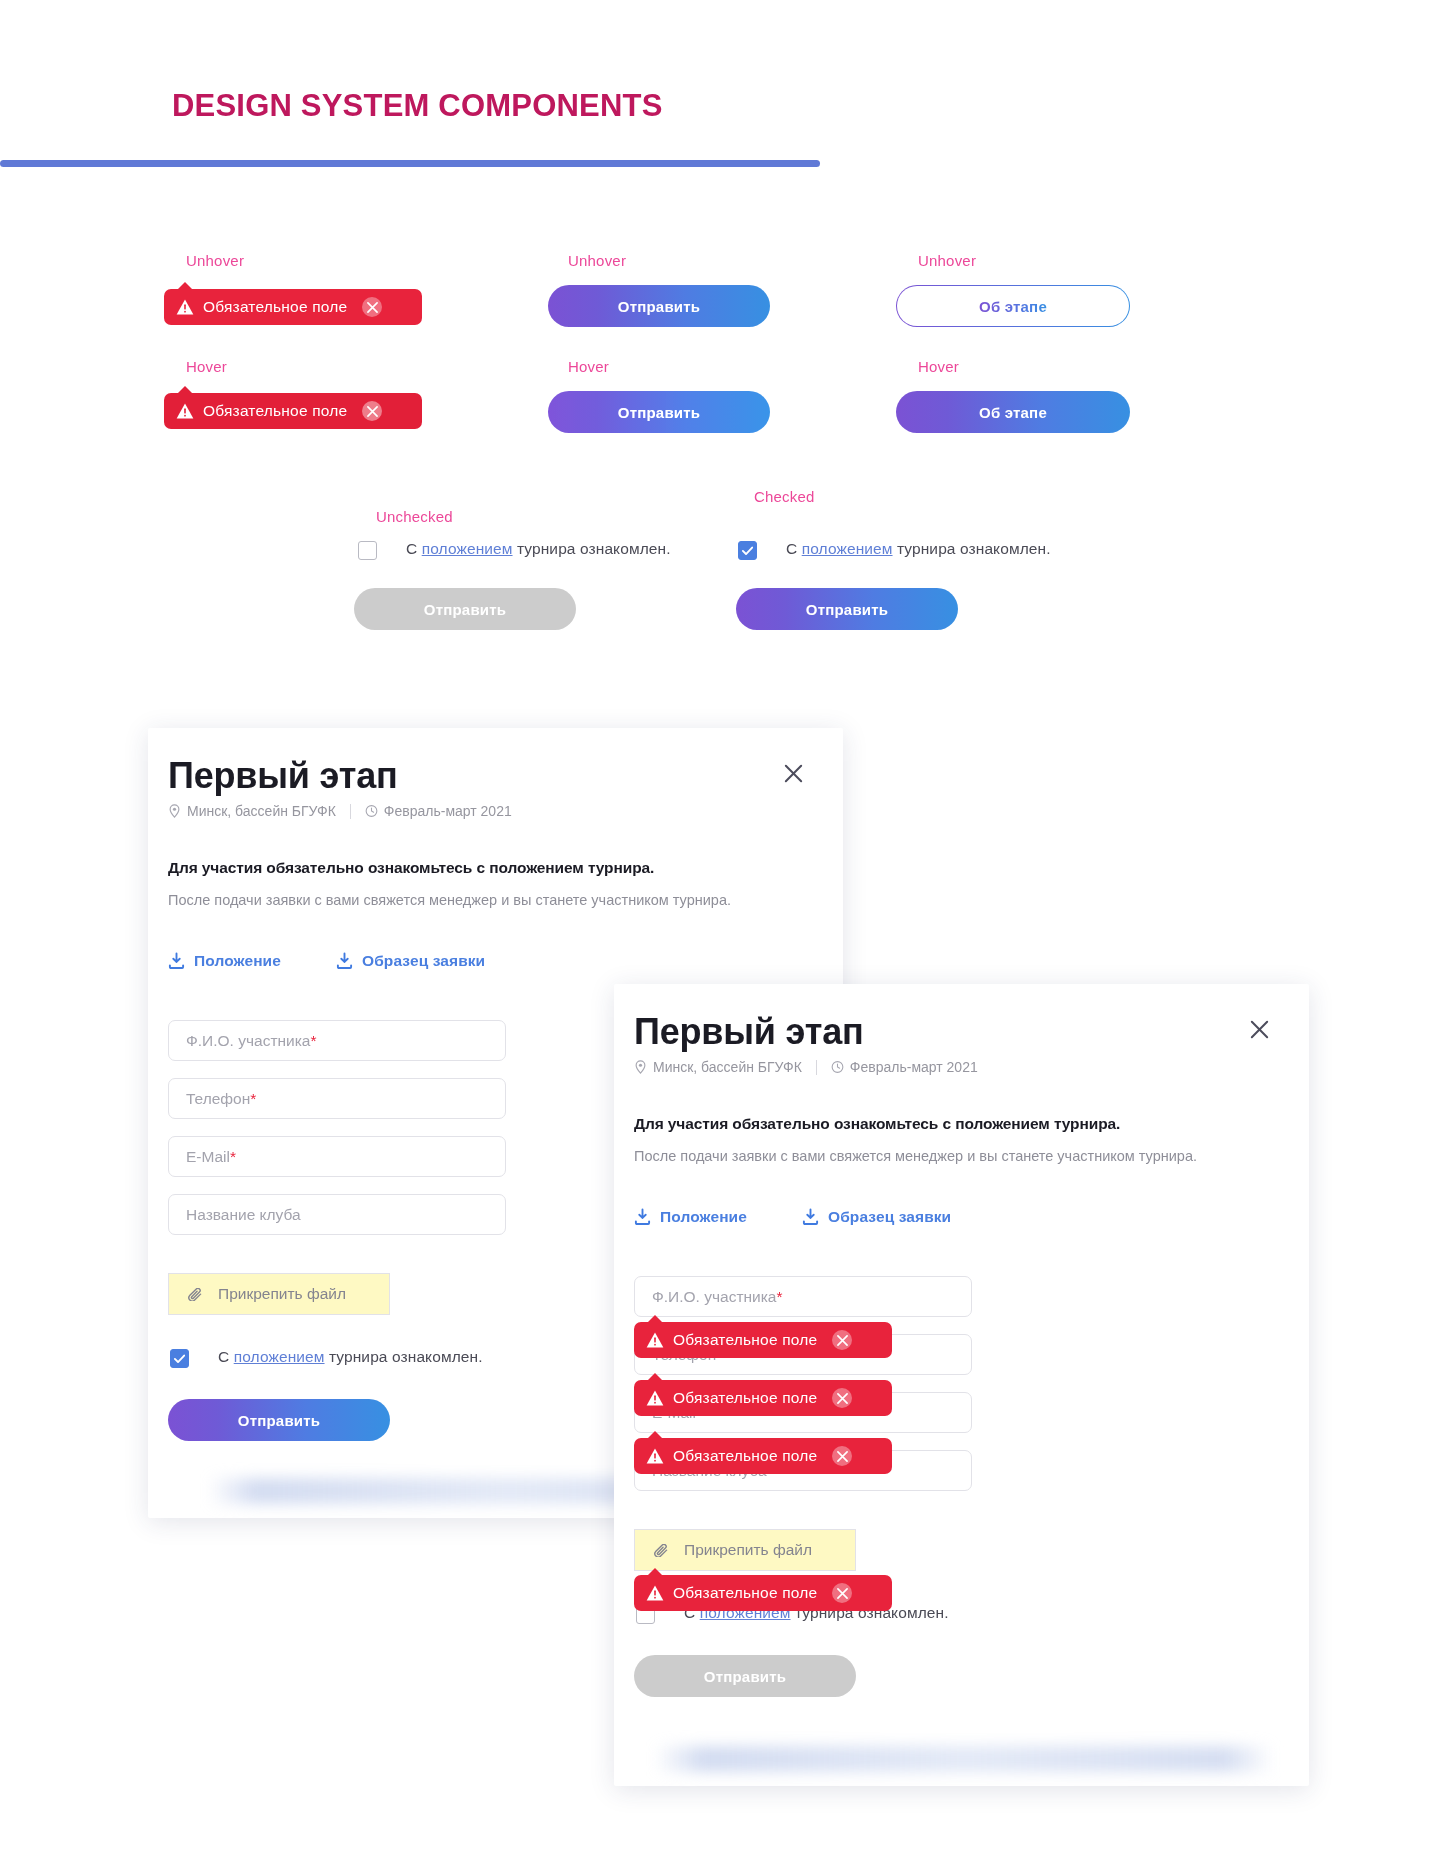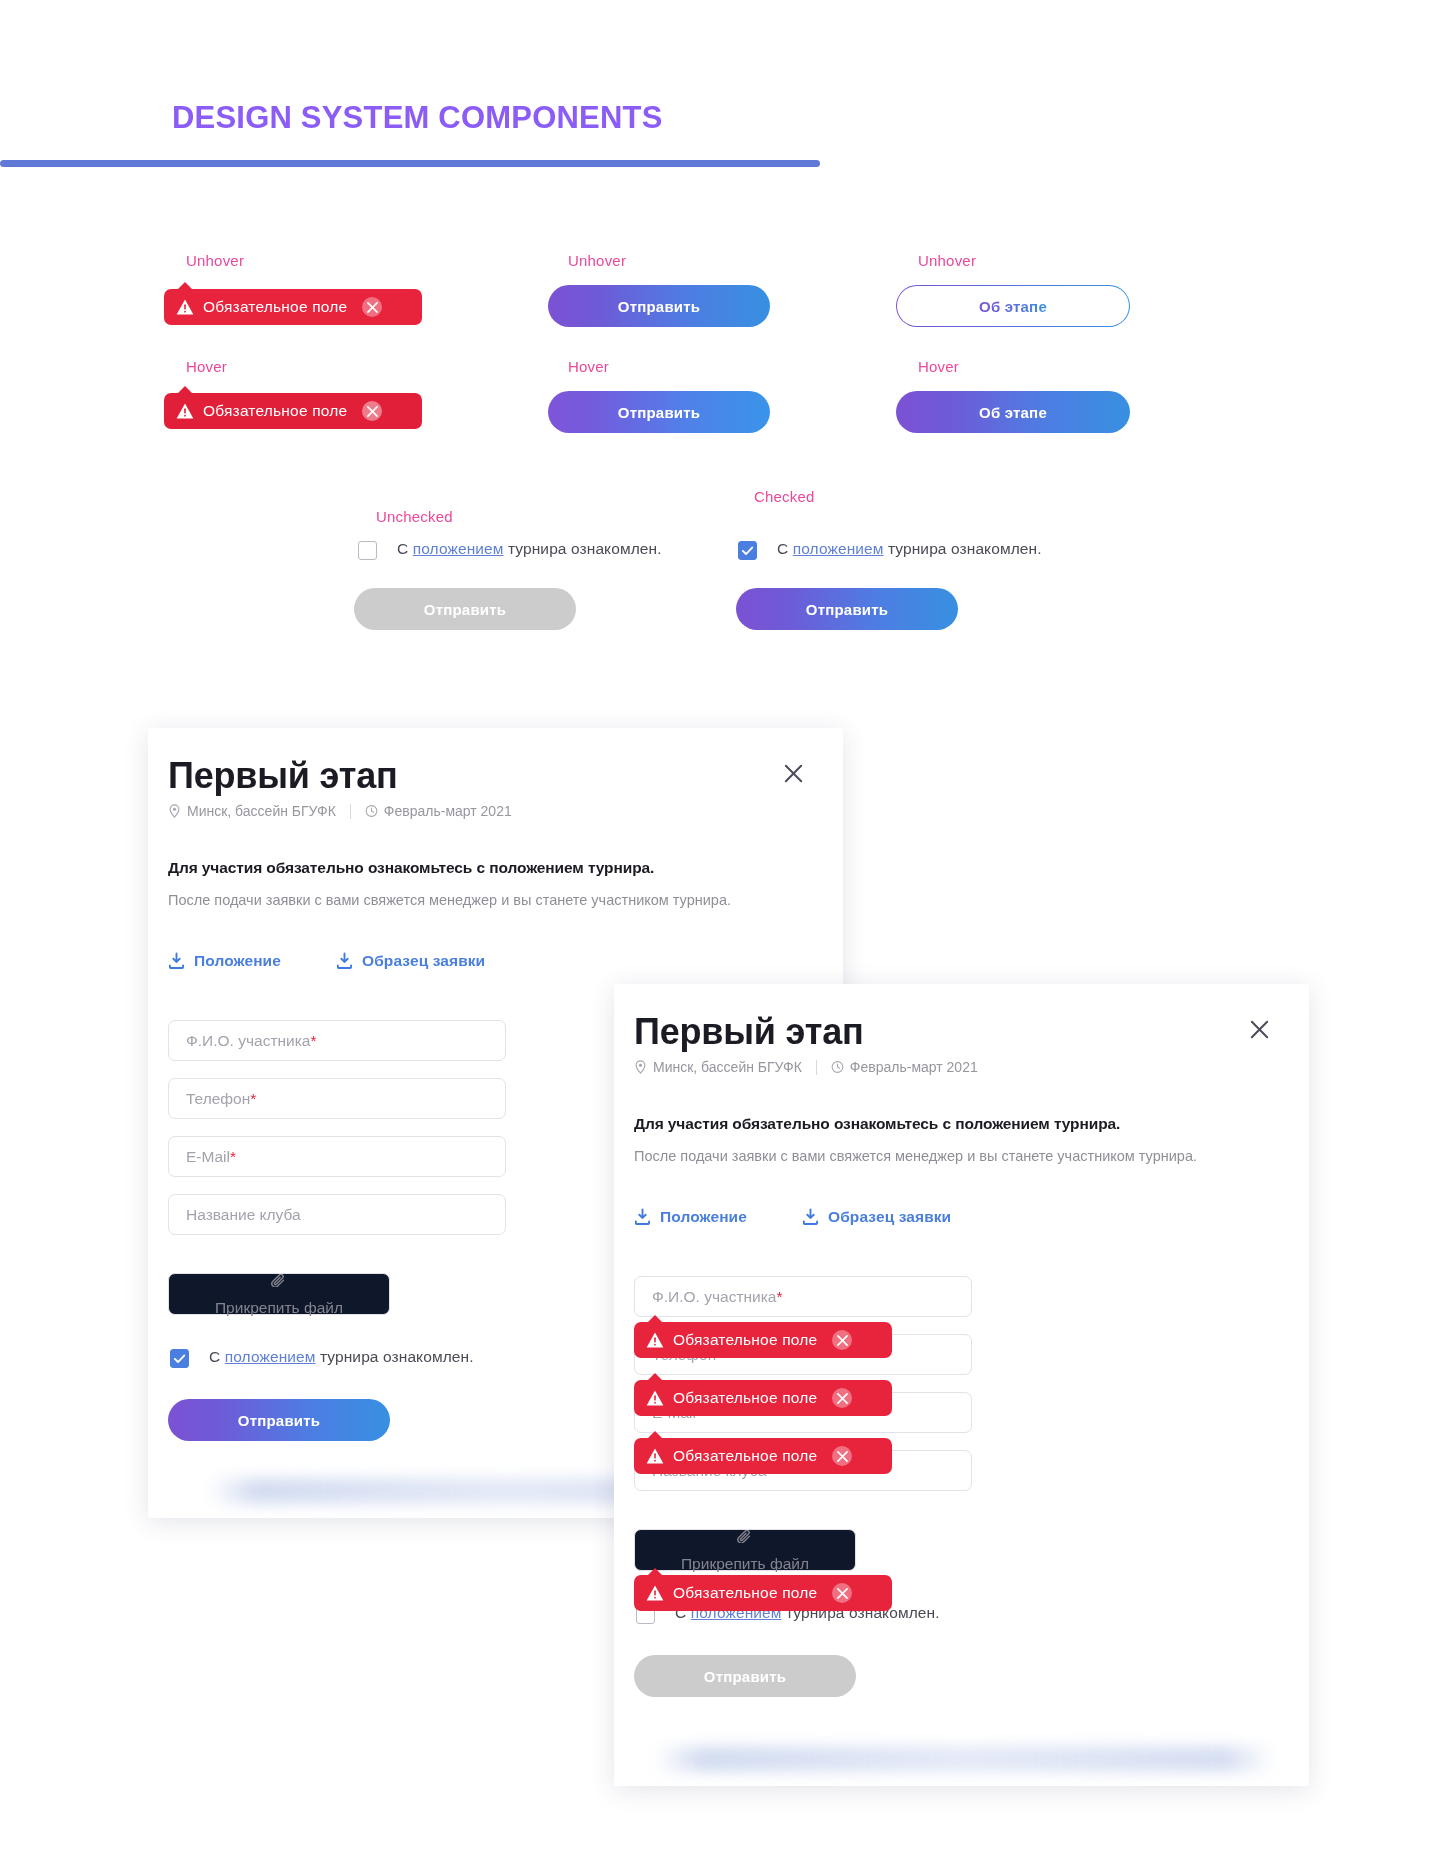--- a/index.html
+++ b/index.html
@@ -6,23 +6,23 @@
   html, body { margin:0; padding:0; }
   body {
     width:1440px; height:1875px; position:relative;
     background:#ffffff;
     font-family:"Liberation Sans","DejaVu Sans",sans-serif;
     overflow:hidden;
   }
 
   
   .page-title{
-    position:absolute; left:172px; top:100px;
+    position:absolute; left:172px; top:88px;
     font-size:31px; font-weight:bold; letter-spacing:.2px;
-    color:#8b5cf6; white-space:nowrap;
+    color:#be185d; white-space:nowrap;
   }
   .title-rule{
     position:absolute; left:0px; top:160px; width:820px; height:7px;
     background:#6079d6; border-radius:4px;
   }
 
   
   .caption{
     position:absolute; font-size:15px; color:#ec4899;
     white-space:nowrap; letter-spacing:.2px;
@@ -75,21 +75,21 @@
     -webkit-background-clip:text;background-clip:text;color:transparent;
   }
   .btn-disabled{
     position:absolute;border:0;border-radius:100px;background:#cccccc;
     color:#ffffff;font-size:15px;font-weight:bold;letter-spacing:.2px;
     display:flex;align-items:center;justify-content:center;
     font-family:inherit;cursor:default;
   }
 
   
-  .cbrow{ position:absolute; display:flex; align-items:flex-start; gap:20px; white-space:nowrap; }
+  .cbrow{ position:absolute; display:flex; align-items:flex-start; gap:29px; white-space:nowrap; }
   .cbox{
     width:19px;height:19px;border:1.6px solid #b9bac3;border-radius:3px;
     background:#fff;flex:none;margin-top:1px;
   }
   .cbox.checked{ background:#4a7fe0; border-color:#4a7fe0;
     display:flex;align-items:center;justify-content:center; }
   .cbox.checked svg{ width:13px;height:13px;display:block; }
   .cbtext{ font-size:15.5px;color:#4a4a55;letter-spacing:.1px; }
   .cbtext a{ color:#5f7fd6; text-decoration:underline; }
 
@@ -117,23 +117,23 @@
   .dl svg{ width:17px;height:18px;display:block;flex:none; }
   .dl span{ color:#4a7fe0;font-size:15.5px;font-weight:bold;letter-spacing:.1px; }
 
   .field{
     position:absolute;border:1.3px solid #e2e2e8;border-radius:7px;
     background:#fff;display:flex;align-items:center;padding:0 17px;
     font-size:15.5px;color:#a3a3ad;white-space:nowrap;
   }
   .field .req{ color:#e8233c; }
   .attach{
-    position:absolute;border:1.3px solid #e2e2e8;border-radius:7px;background:#0f172a;
+    position:absolute;border:1.3px solid #e2e2e8;border-radius:0;background:#fef9c3;
     display:flex;align-items:center;gap:12px;padding:0 18px;
-    font-size:15.5px;color:#84848f;cursor:pointer;white-space:nowrap;flex-direction:column;
+    font-size:15.5px;color:#84848f;cursor:pointer;white-space:nowrap;
   }
   .attach svg{ width:19px;height:13px;display:block;flex:none; }
 
   .card-fade{
     position:absolute;height:26px;border-radius:3px;
     background:linear-gradient(90deg,rgba(200,212,238,0) 0%,rgba(196,208,236,.75) 8%,rgba(205,216,240,.55) 50%,rgba(196,208,236,.7) 92%,rgba(200,212,238,0) 100%);
     filter:blur(7px);
   }
 </style>
 </head>

